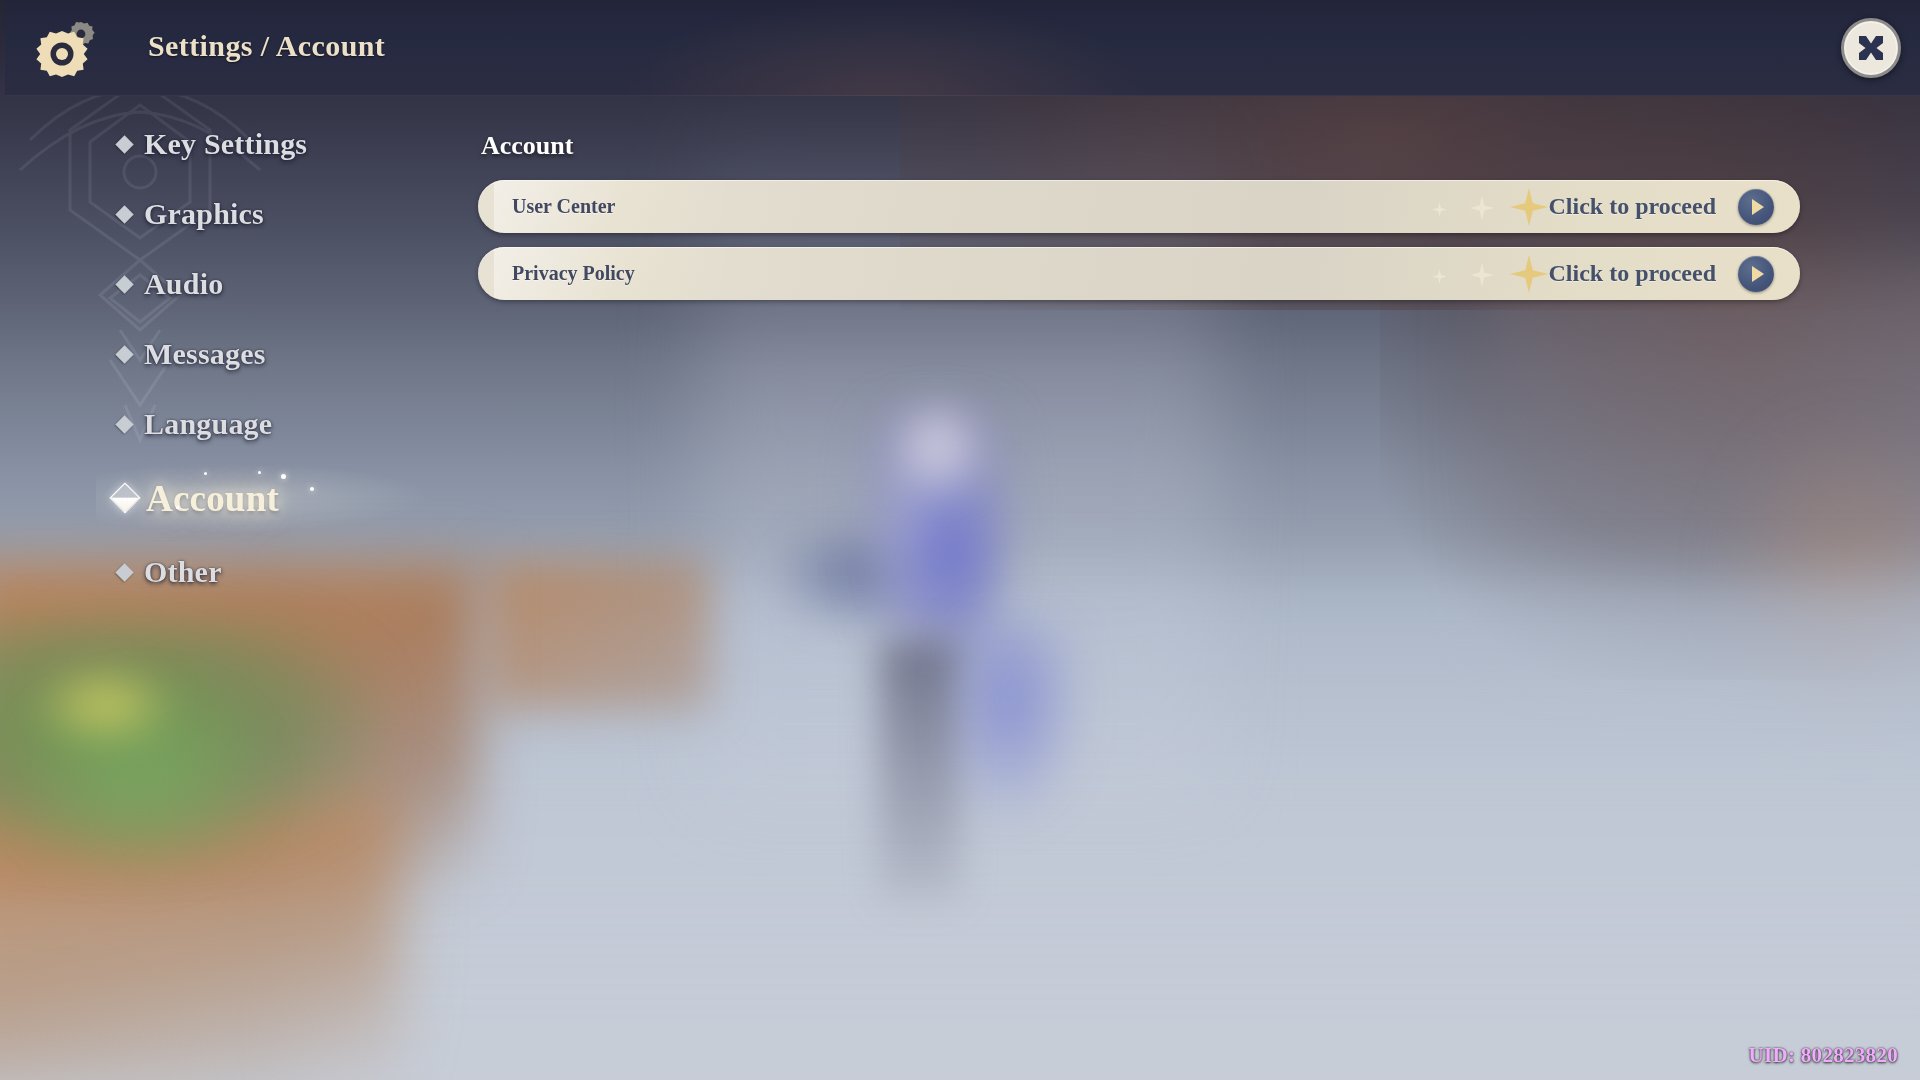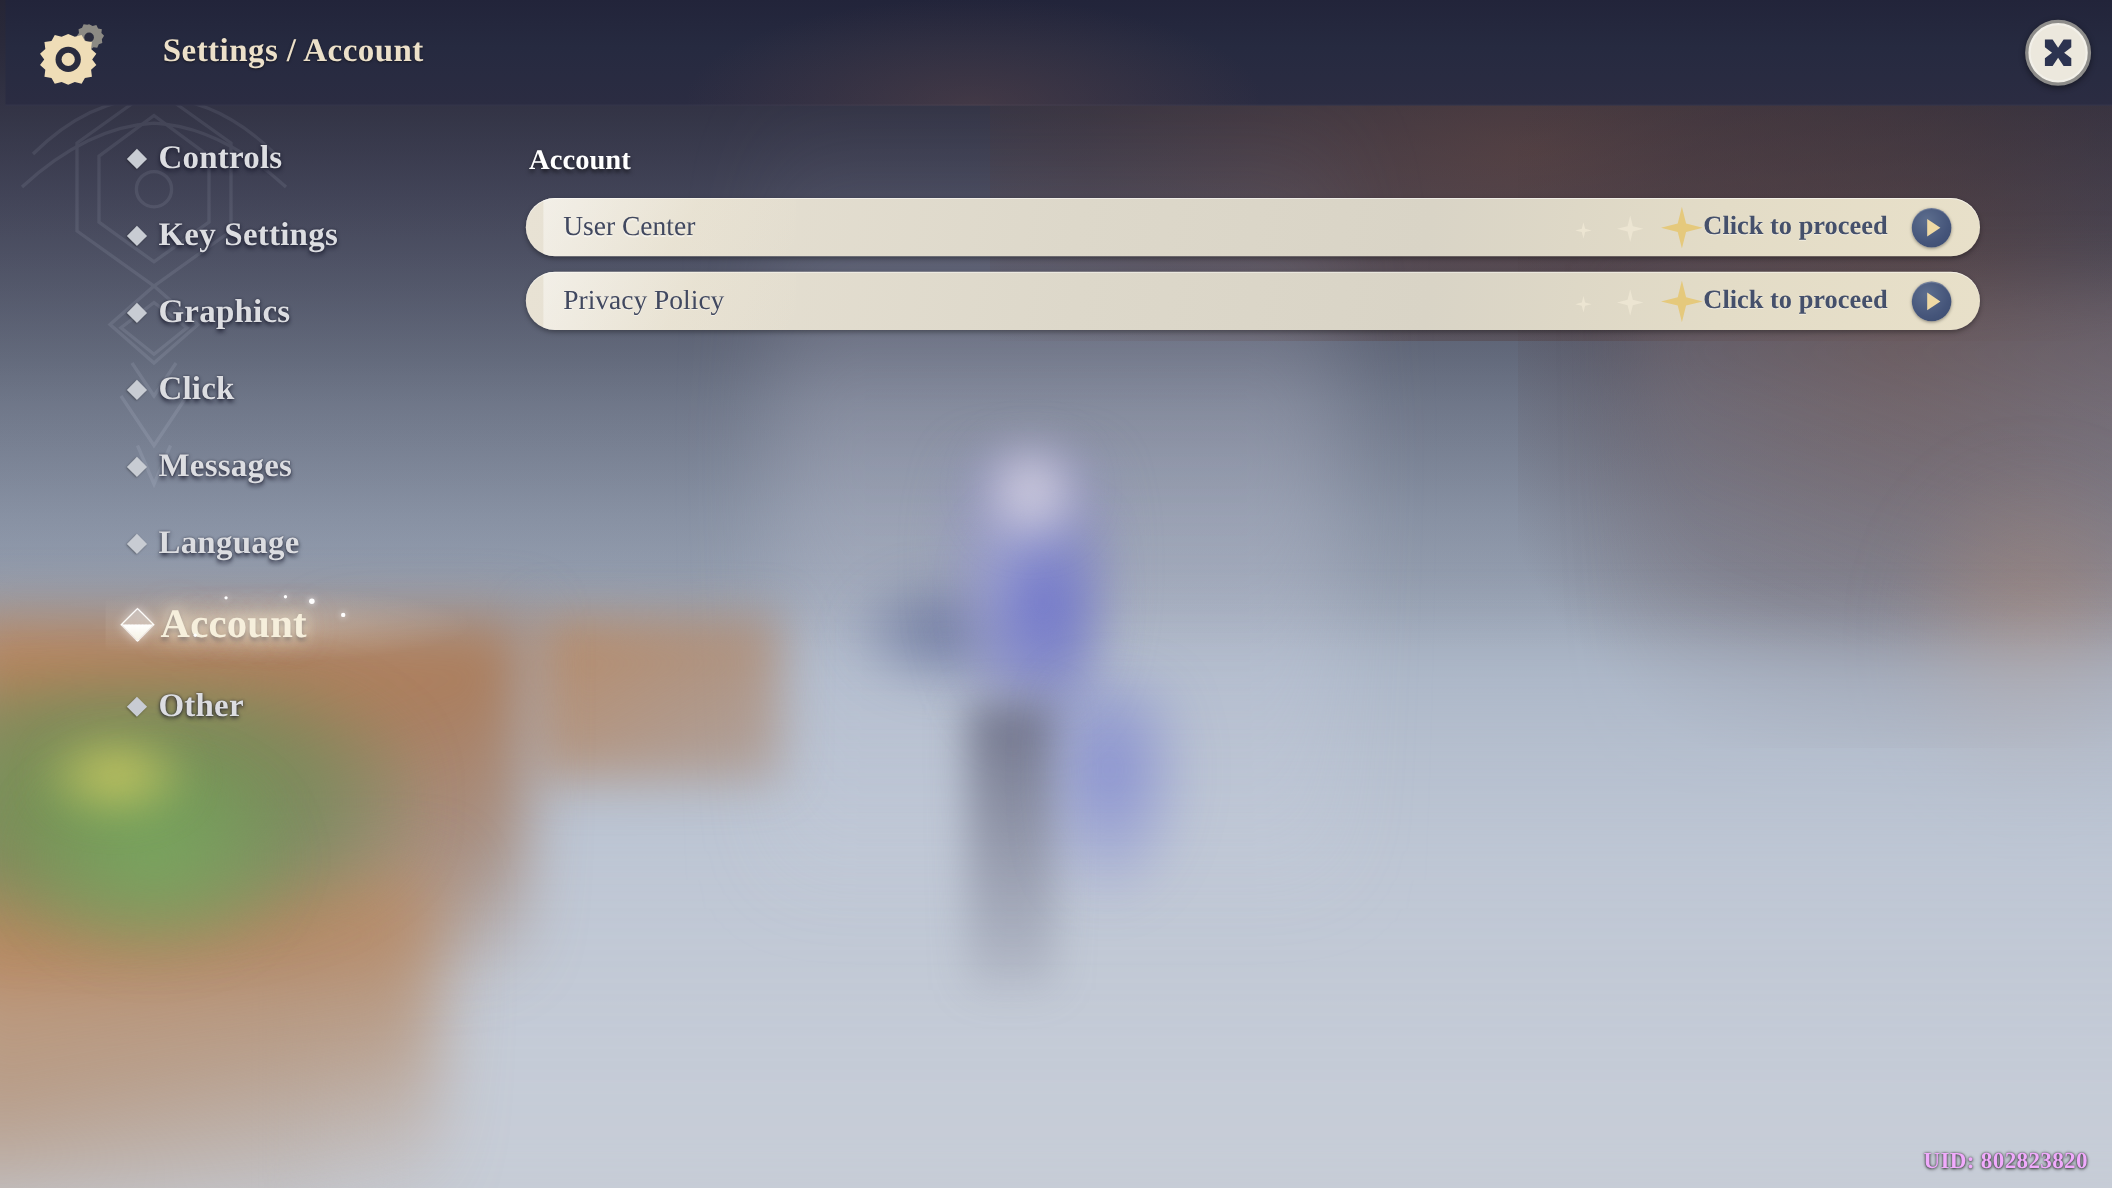--- a/index.html
+++ b/index.html
@@ -242,21 +242,21 @@
     overflow:hidden;
     cursor:pointer;
   }
   .row-deco{
     position:absolute; left:16px; top:0; width:230px; height:53px;
     background:linear-gradient(120deg, rgba(255,255,255,.45) 0%, rgba(248,240,218,.18) 55%, rgba(248,240,218,0) 100%);
     pointer-events:none;
   }
   .row-label{
     position:relative; margin-left:34px;
-    font-size:25px; font-weight:normal; color:#41485f;
+    font-size:20px; font-weight:bold; color:#41485f;
     text-shadow:0 1px 0 rgba(255,255,255,.5);
     white-space:nowrap; z-index:2;
   }
   .row-spacer{ flex:1; }
   .row-stars{
     position:absolute; right:232px; top:0; width:150px; height:53px;
     pointer-events:none;
   }
   .star{
     position:absolute;
@@ -371,38 +371,34 @@
       <g fill="#2c3350">
         <path d="M5 5 L12 5 L17 12.5 L22 5 L29 5 L29 12 L22.5 17 L29 22 L29 29
                  L22 29 L17 21.5 L12 29 L5 29 L5 22 L11.5 17 L5 12 Z"></path>
       </g>
     </svg>
   </div>
 </div>
 
 <div id="sidebar">
 
-  <div class="nav-item">
-    <span class="nav-diamond"></span>
-    <span class="nav-label">Controls</span>
-  </div>
 
   <div class="nav-item">
     <span class="nav-diamond"></span>
     <span class="nav-label">Key Settings</span>
   </div>
 
   <div class="nav-item">
     <span class="nav-diamond"></span>
     <span class="nav-label">Graphics</span>
   </div>
 
   <div class="nav-item">
     <span class="nav-diamond"></span>
-    <span class="nav-label">Click</span>
+    <span class="nav-label">Audio</span>
   </div>
 
   <div class="nav-item">
     <span class="nav-diamond"></span>
     <span class="nav-label">Messages</span>
   </div>
 
   <div class="nav-item">
     <span class="nav-diamond"></span>
     <span class="nav-label">Language</span>

